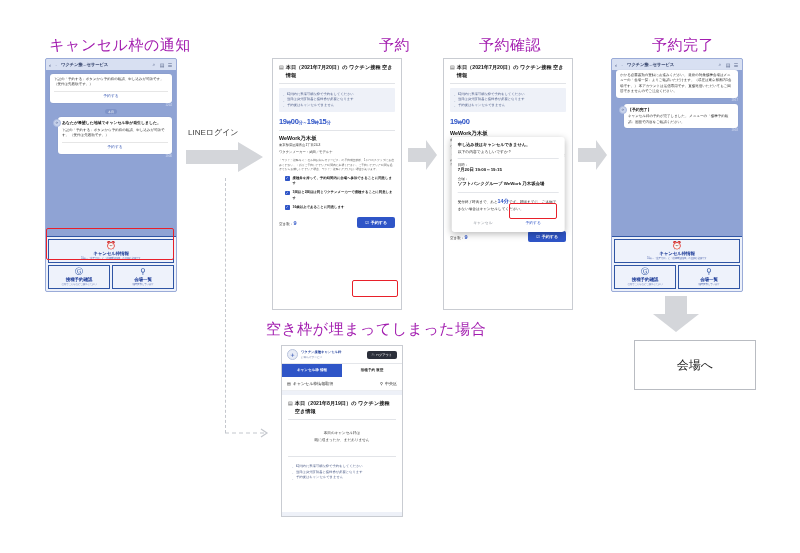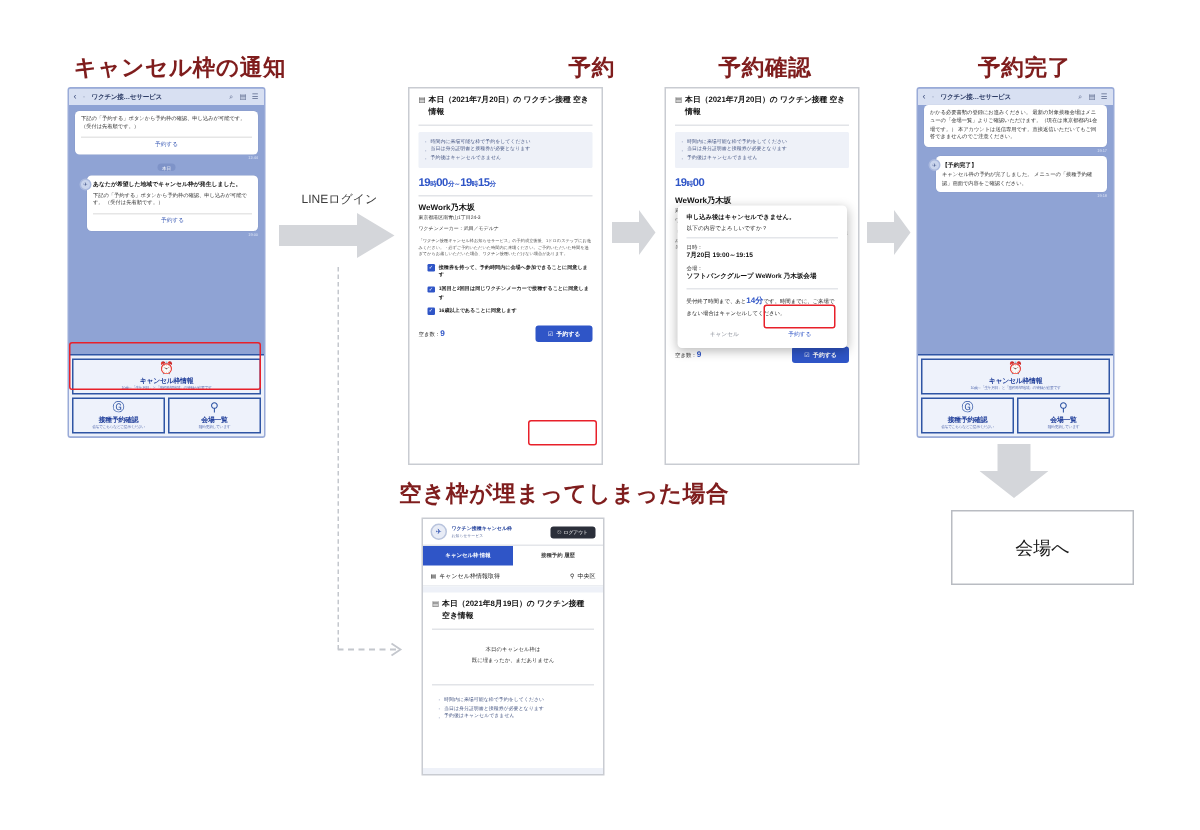--- a/index.html
+++ b/index.html
@@ -9,21 +9,21 @@
     font-family:"Liberation Sans","DejaVu Sans",sans-serif;
     color:#1a1a1a;
     position:relative;
     overflow:hidden;
   }
   .stage{position:absolute;left:0;top:0;width:800px;height:553px;}
   .abs{position:absolute;}
 
   
   .sec-title{
-    font-size:15px;font-weight:700;color:#7f1d1d;
+    font-size:15px;font-weight:400;color:#a21caf;
     text-align:center;white-space:nowrap;
     letter-spacing:.5px;
   }
 
   
   .phone{
     position:absolute;
     background:#8fa3d4;
     border:1px solid #9aabd8;
     border-radius:2px;
@@ -266,21 +266,21 @@
         <div class="rm-cell">
           <div class="rm-icon">⚲</div>
           <div class="rm-label">会場一覧</div>
           <div class="rm-sub">随時更新しています</div>
         </div>
       </div>
     </div>
   </div>
   <div class="hl-red" style="left:46px;top:228px;width:128px;height:32px;"></div>
 
-  <div class="abs" style="left:188px;top:127px;font-size:8px;color:#3c3c3c;margin-left:13px;">LINEログイン</div>
+  <div class="abs" style="left:188px;top:127px;font-size:8px;color:#3c3c3c;">LINEログイン</div>
   <svg class="abs" style="left:186px;top:142px;" width="78" height="30">
     <polygon points="0,8 52,8 52,0 77,15 52,30 52,22 0,22" fill="#d4d6da"></polygon>
   </svg>
 
   <div class="web" style="left:272px;top:58px;width:130px;height:252px;">
     <div class="web-inner">
       <div class="w-title">
         <span class="ic">▤</span>
         <span>本日（2021年7月20日）の
 ワクチン接種 空き情報</span>

